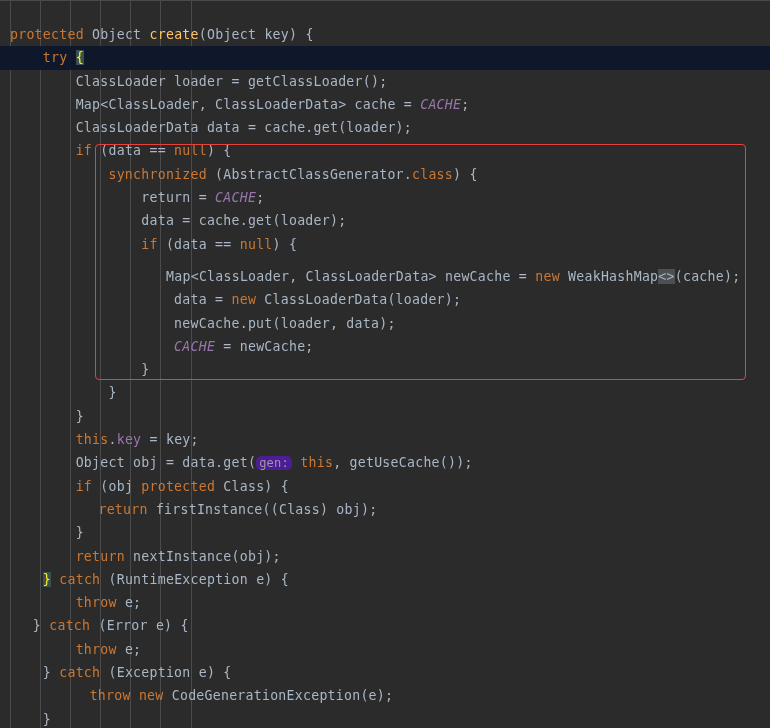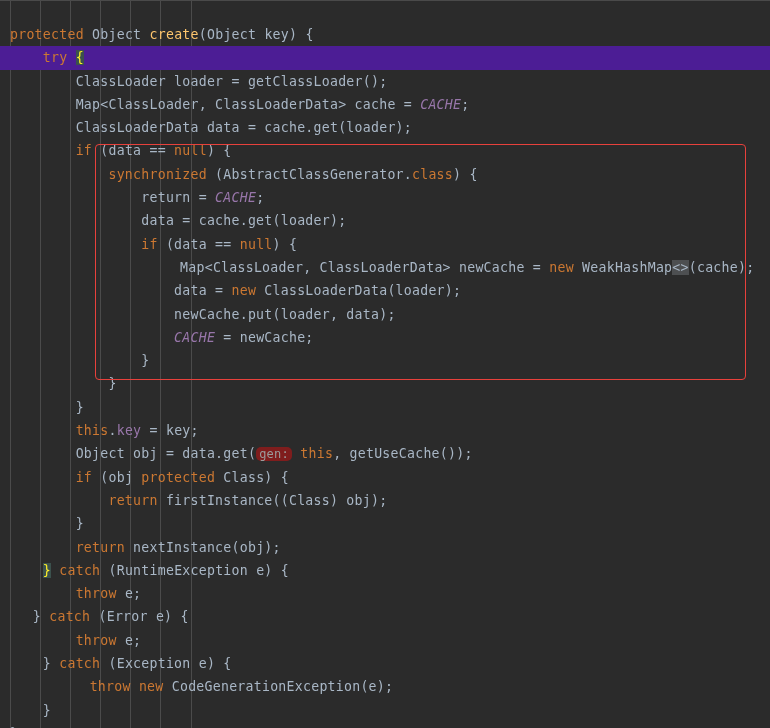--- a/index.html
+++ b/index.html
@@ -21,32 +21,32 @@
   .code{position:absolute;top:0;left:0;width:770px;}
   .line{
     position:relative;
     height:23.3px;
     line-height:23.3px;
     font-size:13.2px;
     white-space:pre;
     color:#a9b7c6;
     letter-spacing:0.02em;
   }
-  .line.caret-row{background:#4c1d95;}
+  .line.caret-row{background:#0f172a;}
   .kw{color:#cc7832;}
   .id{color:#a9b7c6;}
   .mdecl{color:#ffc66d;}
   .field{color:#9876aa;}
   .stat{color:#9876aa;font-style:italic;}
   .punct{color:#a9b7c6;}
   .semi{color:#a9b7c6;}
   .brace-hl{background:#3b514d;color:#ffef28;}
   .diamond-hl{background:#4d4f51;color:#a9b7c6;}
   .inlay{
-    background:#7f1d1d;
+    background:#4c1d95;
     color:#9b9b9b;
     border-radius:5px;
     padding:0 3px;
     font-size:12px;
     font-style:normal;
   }
   .redbox{
     position:absolute;
     border:1px solid #e8413c;
     border-radius:4px;
@@ -71,31 +71,31 @@
       <div class="line" style="padding-left: 10px;"><span class="kw">protected</span><span class="punct"> </span><span class="id">Object</span><span class="punct"> </span><span class="mdecl">create</span><span class="punct">(</span><span class="id">Object</span><span class="punct"> key) {</span></div>
       <div class="line caret-row" style="padding-left: 10px;"><span>    </span><span class="kw">try</span><span class="punct"> </span><span class="brace-hl">{</span></div>
       <div class="line" style="padding-left: 10px;"><span>        </span><span class="id">ClassLoader loader = getClassLoader()</span><span class="semi">;</span></div>
       <div class="line" style="padding-left: 10px;"><span>        </span><span class="id">Map&lt;ClassLoader, ClassLoaderData&gt; cache = </span><span class="stat">CACHE</span><span class="semi">;</span></div>
       <div class="line" style="padding-left: 10px;"><span>        </span><span class="id">ClassLoaderData data = cache.get(loader)</span><span class="semi">;</span></div>
       <div class="line" style="padding-left: 10px;"><span>        </span><span class="kw">if</span><span class="id"> (data == </span><span class="kw">null</span><span class="punct">) {</span></div>
       <div class="line" style="padding-left: 10px;"><span>            </span><span class="kw">synchronized</span><span class="id"> (AbstractClassGenerator.</span><span class="kw">class</span><span class="punct">) {</span></div>
       <div class="line" style="padding-left: 10px;"><span>                </span><span class="id">return = </span><span class="stat">CACHE</span><span class="semi">;</span></div>
       <div class="line" style="padding-left: 10px;"><span>                </span><span class="id">data = cache.get(loader)</span><span class="semi">;</span></div>
       <div class="line" style="padding-left: 10px;"><span>                </span><span class="kw">if</span><span class="id"> (data == </span><span class="kw">null</span><span class="punct">) {</span></div>
-      <div class="line" style="padding-left: 16px;"><span>                    </span><span class="id">Map&lt;ClassLoader, ClassLoaderData&gt; newCache = </span><span class="kw">new</span><span class="id"> WeakHashMap</span><span class="diamond-hl">&lt;&gt;</span><span class="id">(cache)</span><span class="semi">;</span></div>
+      <div class="line" style="padding-left: 2px; margin-top: 9px;"><span>                    </span><span class="id">Map&lt;ClassLoader, ClassLoaderData&gt; newCache = </span><span class="kw">new</span><span class="id"> WeakHashMap</span><span class="diamond-hl">&lt;&gt;</span><span class="id">(cache)</span><span class="semi">;</span></div>
       <div class="line" style="padding-left: 10px;"><span>                    </span><span class="id">data = </span><span class="kw">new</span><span class="id"> ClassLoaderData(loader)</span><span class="semi">;</span></div>
       <div class="line" style="padding-left: 10px;"><span>                    </span><span class="id">newCache.put(loader, data)</span><span class="semi">;</span></div>
       <div class="line" style="padding-left: 10px;"><span>                    </span><span class="stat">CACHE</span><span class="id"> = newCache</span><span class="semi">;</span></div>
       <div class="line" style="padding-left: 10px;"><span>                </span><span class="punct">}</span></div>
       <div class="line" style="padding-left: 10px;"><span>            </span><span class="punct">}</span></div>
       <div class="line" style="padding-left: 10px;"><span>        </span><span class="punct">}</span></div>
       <div class="line" style="padding-left: 10px;"><span>        </span><span class="kw">this</span><span class="punct">.</span><span class="field">key</span><span class="id"> = key</span><span class="semi">;</span></div>
       <div class="line" style="padding-left: 10px;"><span>        </span><span class="id">Object obj = data.get(</span><span class="inlay">gen:</span><span class="punct"> </span><span class="kw">this</span><span class="id">, getUseCache())</span><span class="semi">;</span></div>
       <div class="line" style="padding-left: 10px;"><span>        </span><span class="kw">if</span><span class="id"> (obj </span><span class="kw">protected</span><span class="id"> Class) {</span></div>
-      <div class="line" style="padding-left: 10px;"><span>            </span><span class="kw">return</span><span class="id"> firstInstance((Class) obj)</span><span class="semi">;</span></div>
+      <div class="line" style=""><span>            </span><span class="kw">return</span><span class="id"> firstInstance((Class) obj)</span><span class="semi">;</span></div>
       <div class="line" style="padding-left: 10px;"><span>        </span><span class="punct">}</span></div>
       <div class="line" style="padding-left: 10px;"><span>        </span><span class="kw">return</span><span class="id"> nextInstance(obj)</span><span class="semi">;</span></div>
       <div class="line" style="padding-left: 10px;"><span>    </span><span class="brace-hl">}</span><span class="punct"> </span><span class="kw">catch</span><span class="id"> (RuntimeException e) {</span></div>
       <div class="line" style="padding-left: 10px;"><span>        </span><span class="kw">throw</span><span class="id"> e</span><span class="semi">;</span></div>
       <div class="line" style=""><span>    </span><span class="punct">} </span><span class="kw">catch</span><span class="id"> (Error e) {</span></div>
       <div class="line" style="padding-left: 10px;"><span>        </span><span class="kw">throw</span><span class="id"> e</span><span class="semi">;</span></div>
       <div class="line" style="padding-left: 10px;"><span>    </span><span class="punct">} </span><span class="kw">catch</span><span class="id"> (Exception e) {</span></div>
       <div class="line" style="padding-left: 24px;"><span>        </span><span class="kw">throw</span><span class="punct"> </span><span class="kw">new</span><span class="id"> CodeGenerationException(e)</span><span class="semi">;</span></div>
       <div class="line" style="padding-left: 10px;"><span>    </span><span class="punct">}</span></div>
       <div class="line" style="padding-left: 10px;"><span class="punct">}</span></div>

